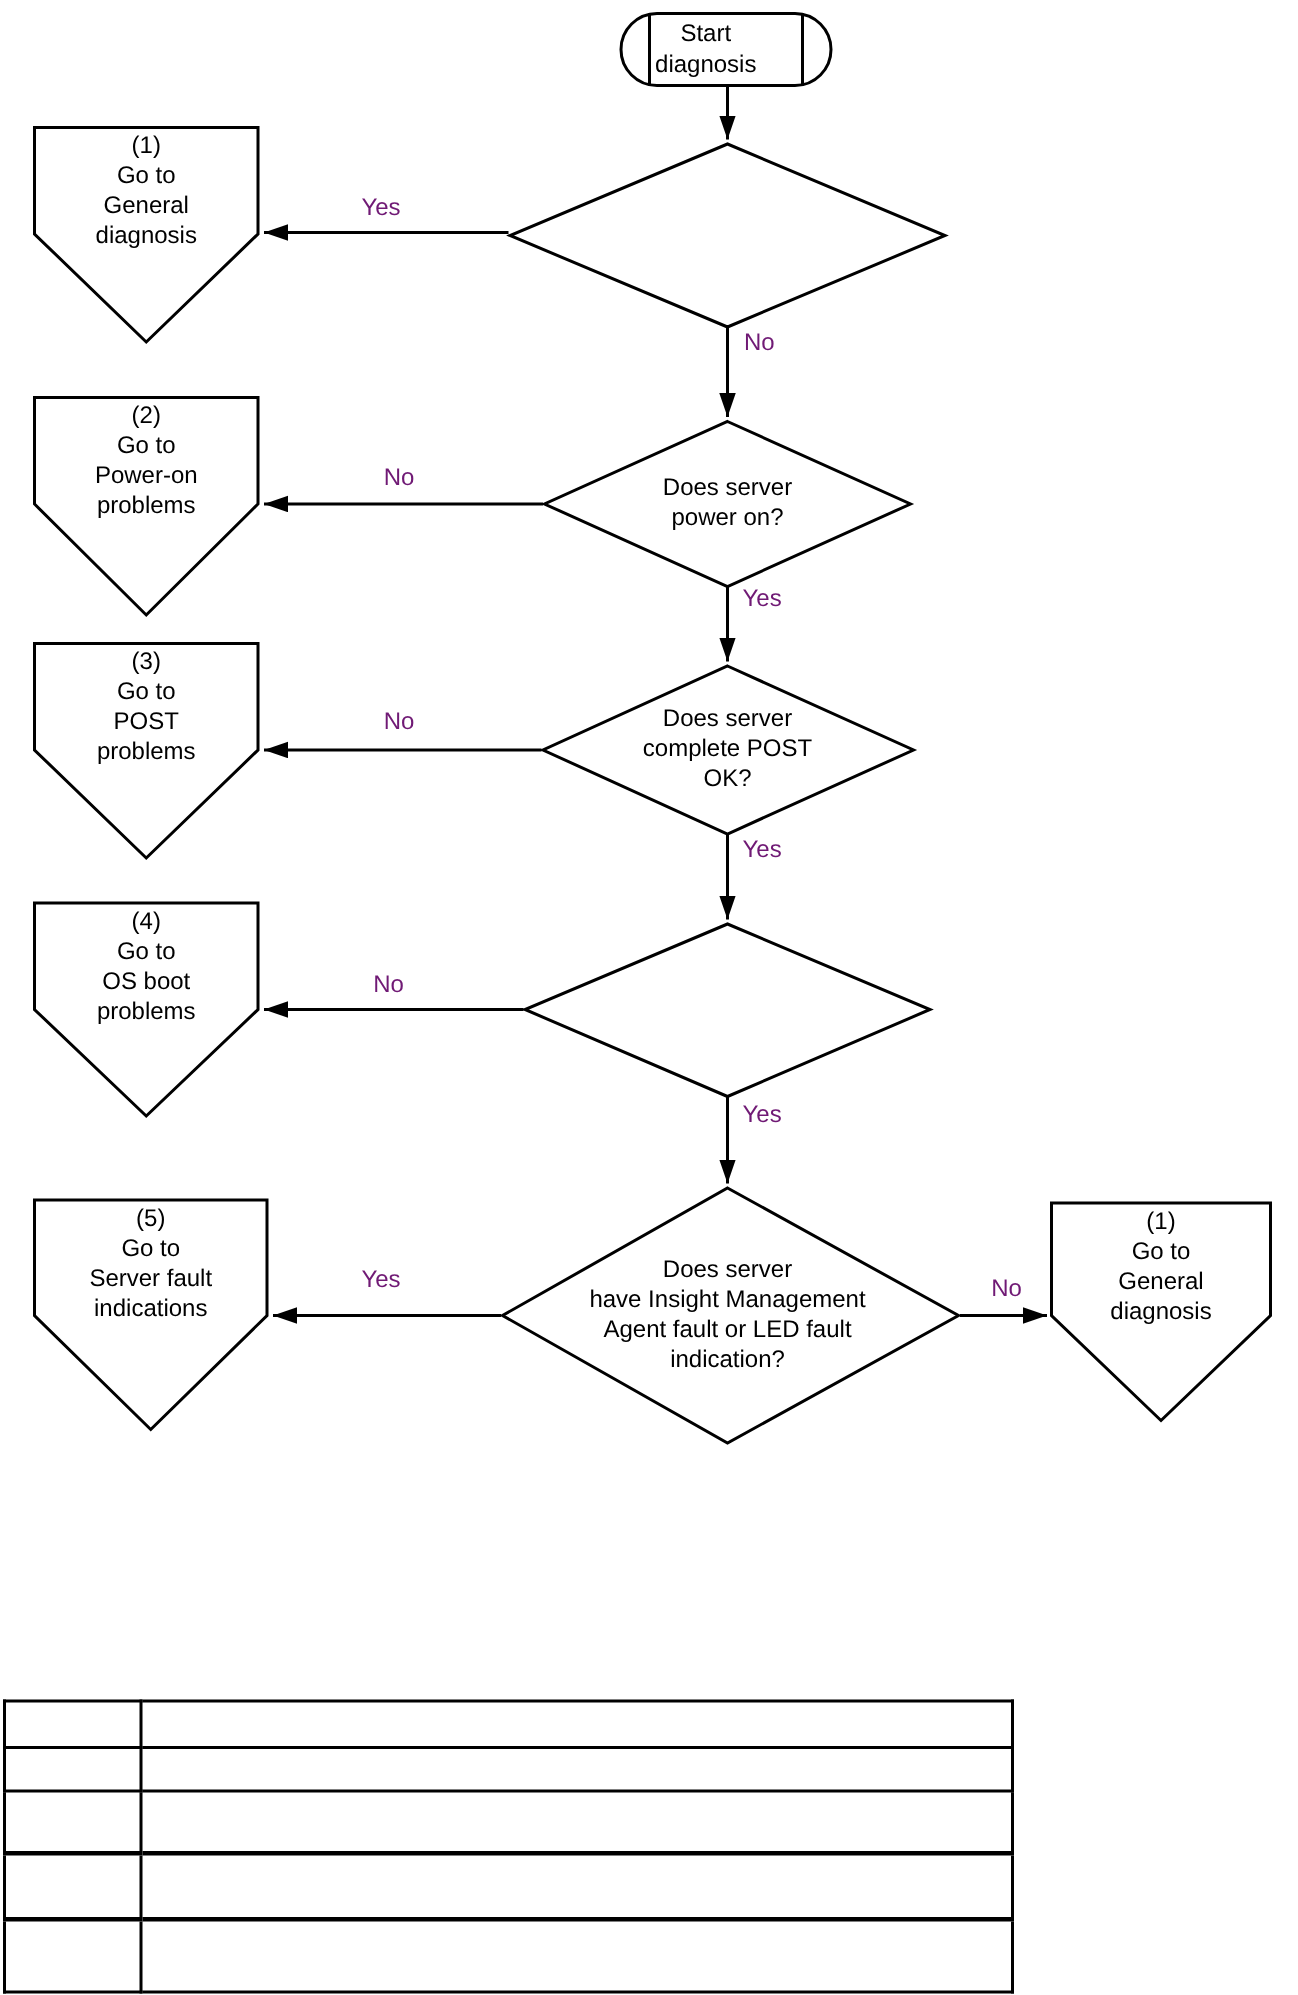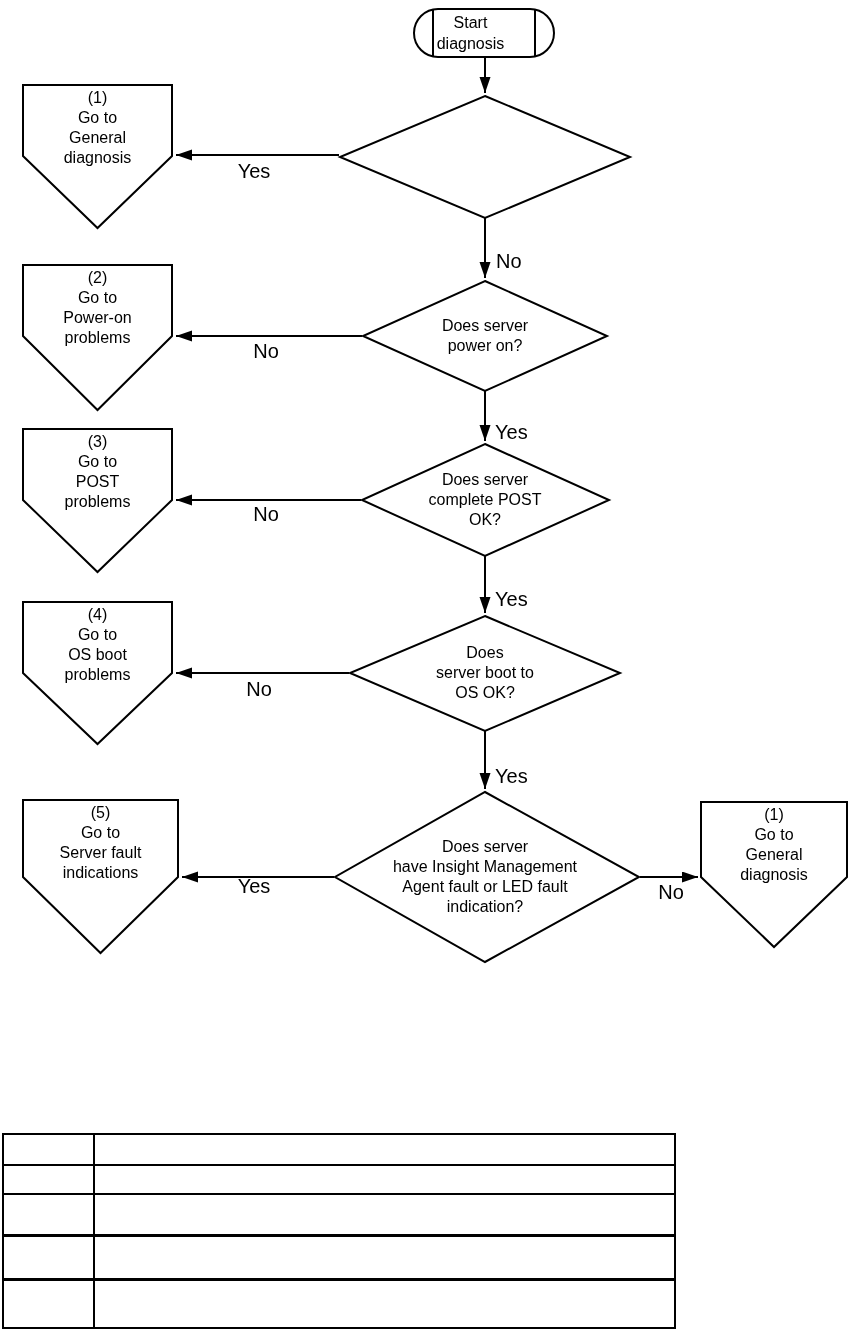--- a/index.html
+++ b/index.html
@@ -1,20 +1,20 @@
 <!DOCTYPE html>
 <html><head>
 <meta charset="utf-8">
 <style>
   html,body{margin:0;padding:0;background:#ffffff;}
   body{width:865px;height:1330px;overflow:hidden;}
   .page{position:relative;width:865px;height:1330px;font-family:"Liberation Sans",sans-serif;color:#000;}
   .canvas{position:absolute;left:0;top:0;}
   .lbl{position:absolute;text-align:center;white-space:pre-line;font-size:16px;line-height:20px;color:#000;}
-  .edge-lbl{position:absolute;font-size:20px;line-height:18px;color:#000000;margin-top:32px;}
+  .edge-lbl{position:absolute;font-size:16px;line-height:18px;color:#701a75;}
   .edge-lbl.center{text-align:center;}
   .bottom-table{position:absolute;left:2px;top:1133px;width:674px;border-collapse:collapse;table-layout:fixed;background:#fff;}
   .bottom-table td{border:2px solid #000;padding:0;}
   .bottom-table td:first-child{width:89px;}
   .bottom-table tr:nth-child(1) td{height:29px;}
   .bottom-table tr:nth-child(2) td{height:27px;}
   .bottom-table tr:nth-child(3) td{height:39px;border-bottom-width:3px;}
   .bottom-table tr:nth-child(4) td{height:41px;border-bottom-width:3px;}
   .bottom-table tr:nth-child(5) td{height:46px;}
 </style>
@@ -63,23 +63,20 @@
   </svg>
 
   <div class="lbl" style="left:416px;top:12px;width:109px;line-height:21px;">Start
 diagnosis</div>
 
   <div class="lbl" style="left:385px;top:316px;width:200px;">Does server
 power on?</div>
   <div class="lbl" style="left:385px;top:470px;width:200px;">Does server
 complete POST
 OK?</div>
-  <div class="lbl" style="left:385px;top:643px;width:200px;">Does
-server boot to
-OS OK?</div>
   <div class="lbl" style="left:345px;top:837px;width:280px;">Does server
 have Insight Management
 Agent fault or LED fault
 indication?</div>
 
   <div class="lbl" style="left:23px;top:88px;width:149px;">(1)
 Go to
 General
 diagnosis</div>
   <div class="lbl" style="left:23px;top:268px;width:149px;">(2)

